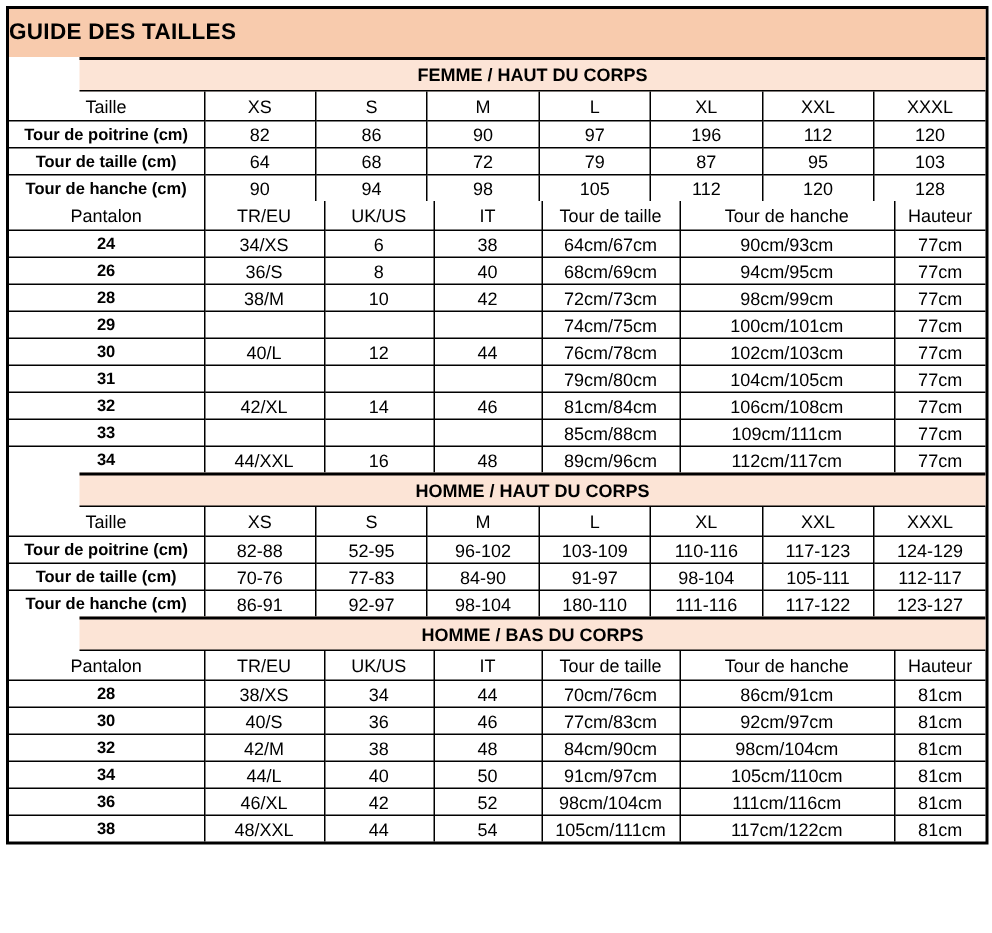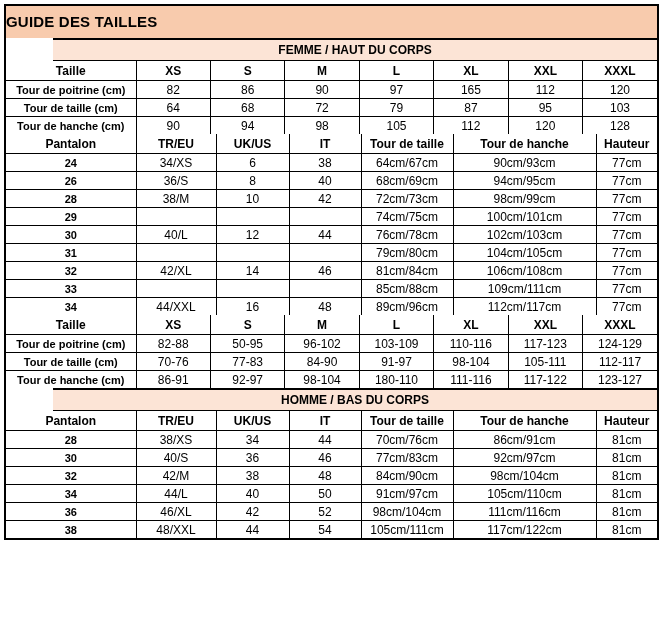--- a/index.html
+++ b/index.html
@@ -45,21 +45,21 @@
     border: 1px solid #000000;
     text-align: center;
     vertical-align: middle;
     padding: 0 2px;
     white-space: nowrap;
     overflow: hidden;
   }
   th {
     height: 19px;
     font-size: 12px;
-    font-weight: bold;
+    font-weight: normal;
   }
   td {
     height: 17px;
     font-size: 12px;
     font-weight: normal;
   }
   td.rowlabel {
     font-weight: bold;
     font-size: 11px;
   }
@@ -105,21 +105,21 @@
             <th>XXXL</th>
           </tr>
         </thead>
       <tbody>
           <tr>
             <td class="rowlabel">Tour de poitrine (cm)</td>
             <td>82</td>
             <td>86</td>
             <td>90</td>
             <td>97</td>
-            <td>165</td>
+            <td>196</td>
             <td>112</td>
             <td>120</td>
           </tr>
           <tr>
             <td class="rowlabel">Tour de taille (cm)</td>
             <td>64</td>
             <td>68</td>
             <td>72</td>
             <td>79</td>
             <td>87</td>
@@ -242,20 +242,21 @@
             <td>48</td>
             <td>89cm/96cm</td>
             <td>112cm/117cm</td>
             <td>77cm</td>
           </tr>
         </tbody>
     </table>
   </div>
 
   <div class="section">
+    <div class="section-title">HOMME / HAUT DU CORPS</div>
     <table class="t-measure">
       <colgroup>
           <col class="c0">
           <col>
           <col>
           <col>
           <col>
           <col>
           <col>
           <col>
@@ -269,21 +270,21 @@
             <th>L</th>
             <th>XL</th>
             <th>XXL</th>
             <th>XXXL</th>
           </tr>
         </thead>
       <tbody>
           <tr>
             <td class="rowlabel">Tour de poitrine (cm)</td>
             <td>82-88</td>
-            <td>50-95</td>
+            <td>52-95</td>
             <td>96-102</td>
             <td>103-109</td>
             <td>110-116</td>
             <td>117-123</td>
             <td>124-129</td>
           </tr>
           <tr>
             <td class="rowlabel">Tour de taille (cm)</td>
             <td>70-76</td>
             <td>77-83</td>

